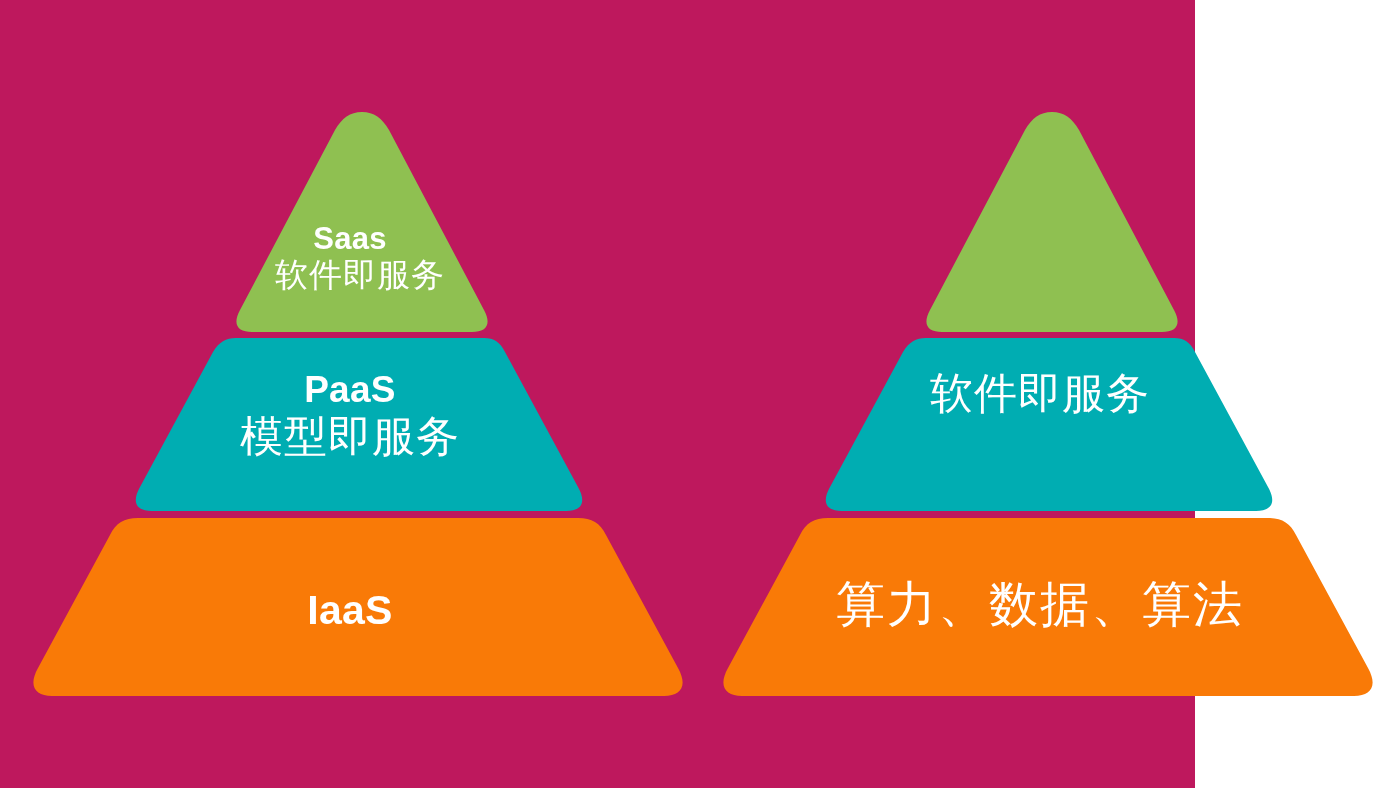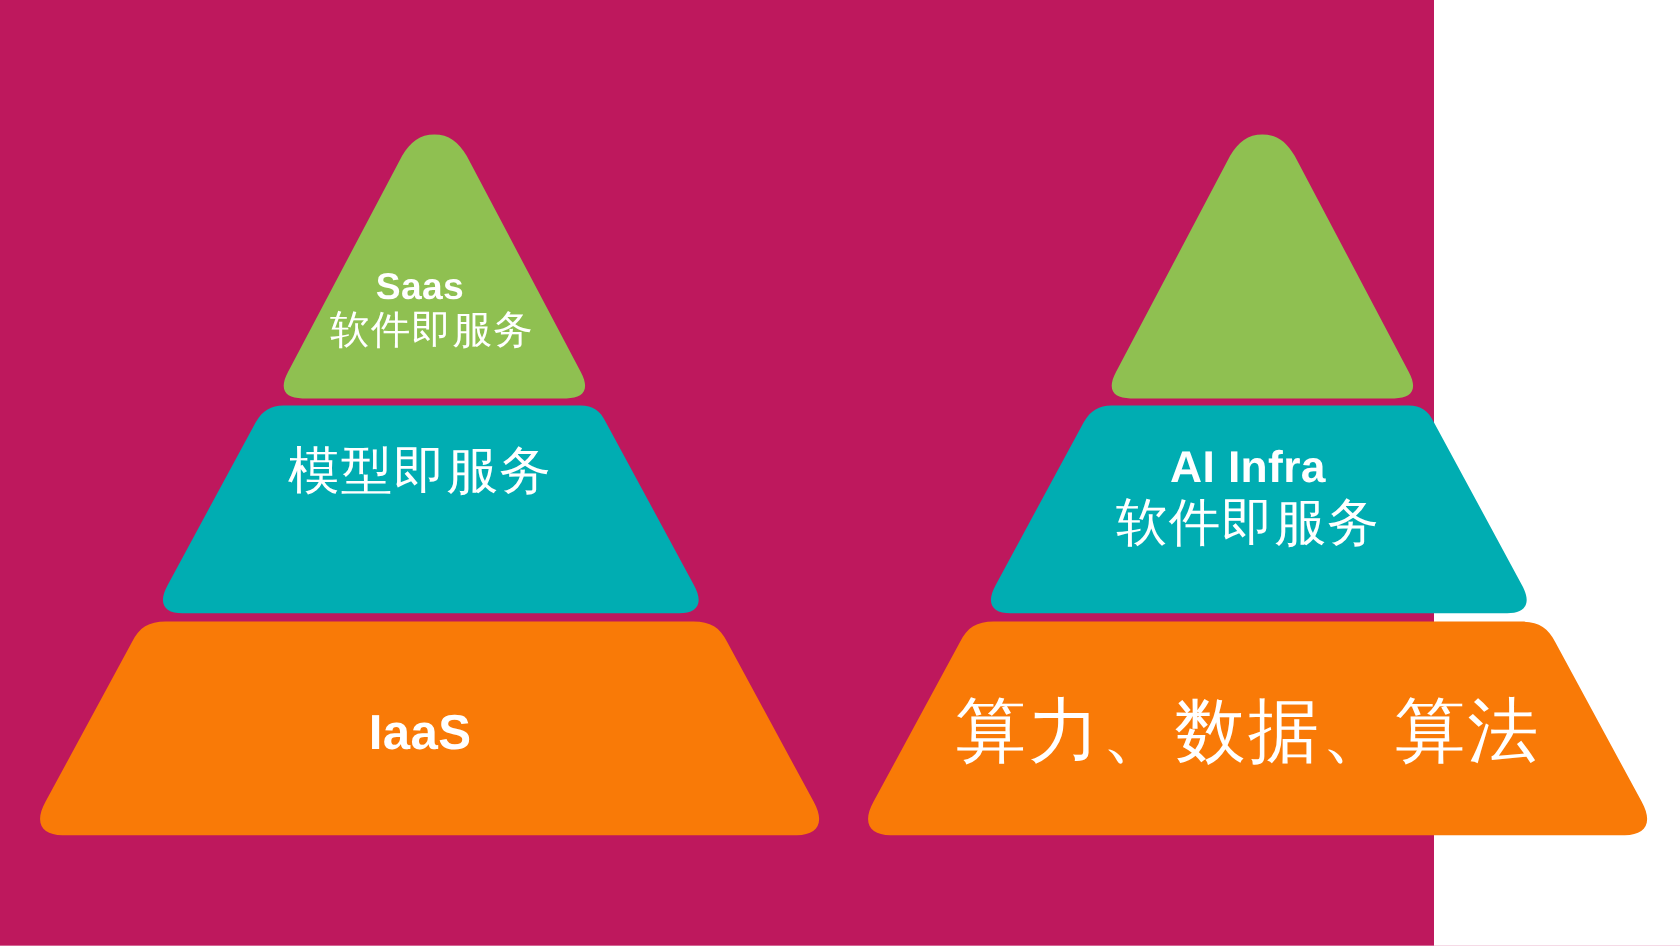--- a/index.html
+++ b/index.html
@@ -62,21 +62,21 @@
   
   .layer-mid .t-en { font-size: 37px; margin-bottom: 3px; }
   .layer-mid .t-cn { font-size: 43px; }
   .layer-mid { top: 370px; }
 
   
   .layer-base .t-en { font-size: 41px; margin-bottom: 4px; }
   .layer-base .t-cn { font-size: 49px; }
   .layer-base { top: 588px; }
   .layer-base.no-en { top: 578px; }
-  .layer-base.no-en .t-cn { font-size: 59px; letter-spacing: 2px; }
+  .layer-base.no-en .t-cn { font-size: 49px; letter-spacing: 2px; }
 </style>
 </head>
 <body>
 
 <div class="canvas">
 
   <div class="pyramid" style="left:0px;">
 
     <svg width="700" height="788" viewBox="0 0 700 788" aria-hidden="true">
 
@@ -110,20 +110,21 @@
                L 110 535
                C 116 523 124 518 138 518 Z" fill="#F97A07"></path>
     </svg>
 
     <div class="layer-text layer-apex">
       <span class="t-en">Saas</span>
       <span class="t-cn">软件即服务</span>
     </div>
 
     <div class="layer-text layer-mid">
+      <span class="t-en">PaaS</span>
       <span class="t-cn">模型即服务</span>
     </div>
 
     <div class="layer-text layer-base">
       <span class="t-en">IaaS</span>
     </div>
   </div>
 
   <div class="pyramid" style="left:690px;">
 
@@ -157,21 +158,20 @@
                L 52 696
                C 35 696 28 686 38 668
                L 110 535
                C 116 523 124 518 138 518 Z" fill="#F97A07"></path>
     </svg>
 
     <div class="layer-text layer-apex">
     </div>
 
     <div class="layer-text layer-mid">
-      <span class="t-en">AI Infra</span>
       <span class="t-cn">软件即服务</span>
     </div>
 
     <div class="layer-text layer-base no-en">
       <span class="t-cn">算力、数据、算法</span>
     </div>
   </div>
 
 </div>
 

